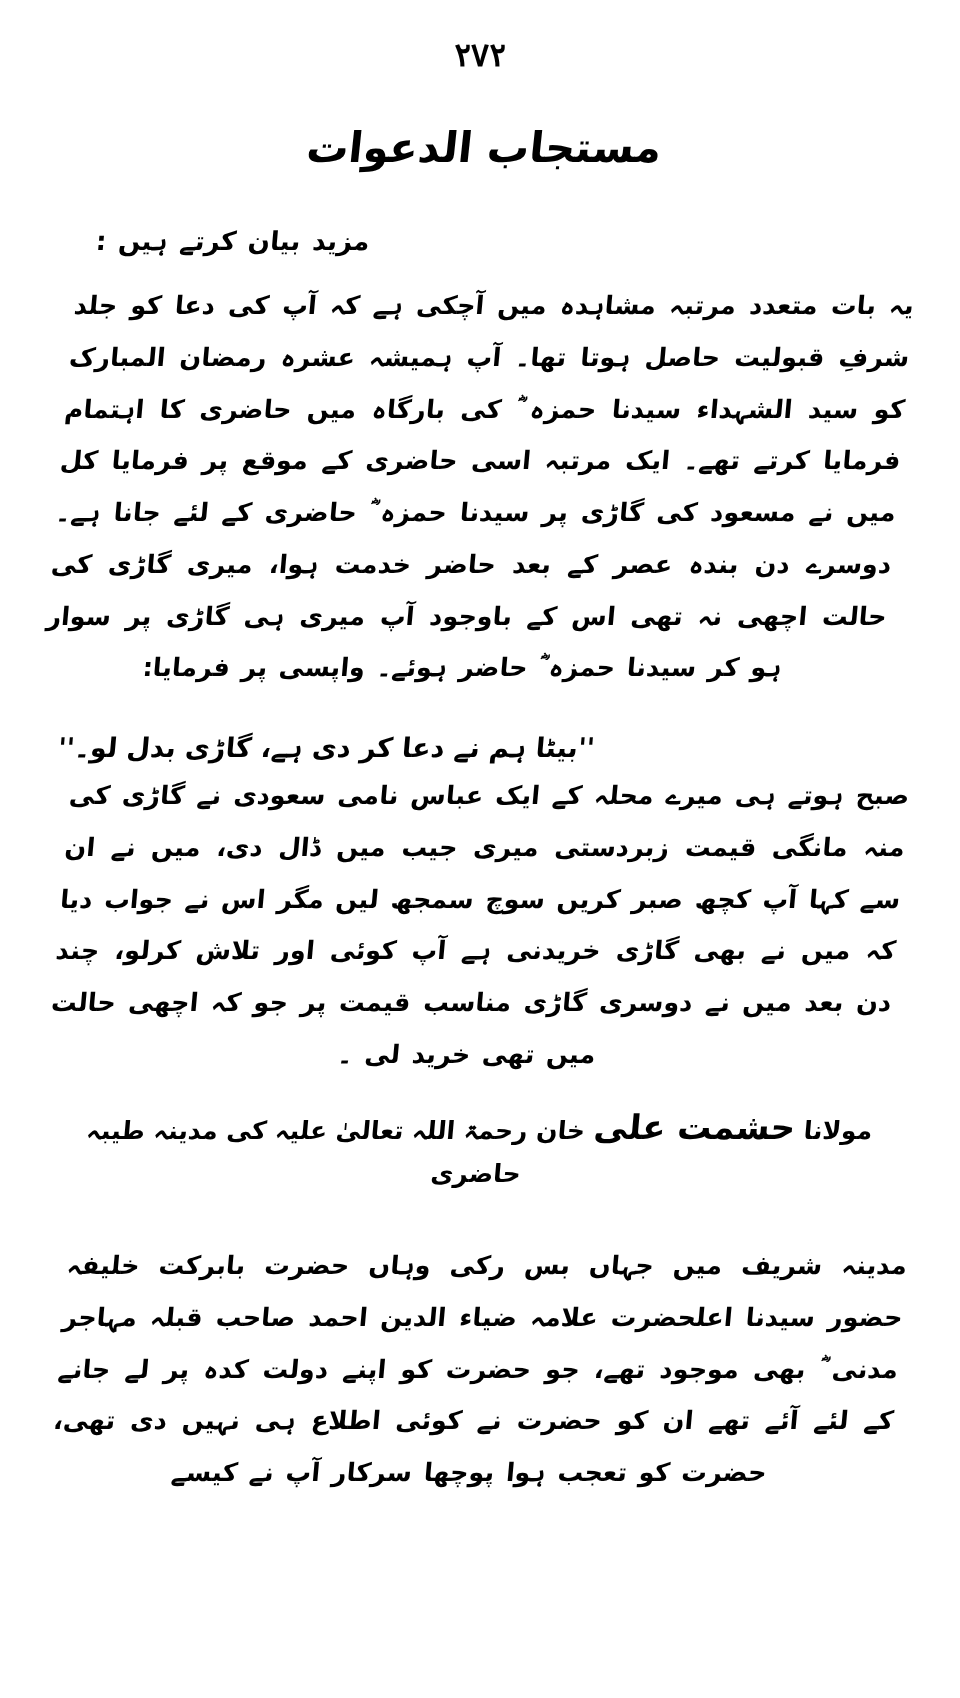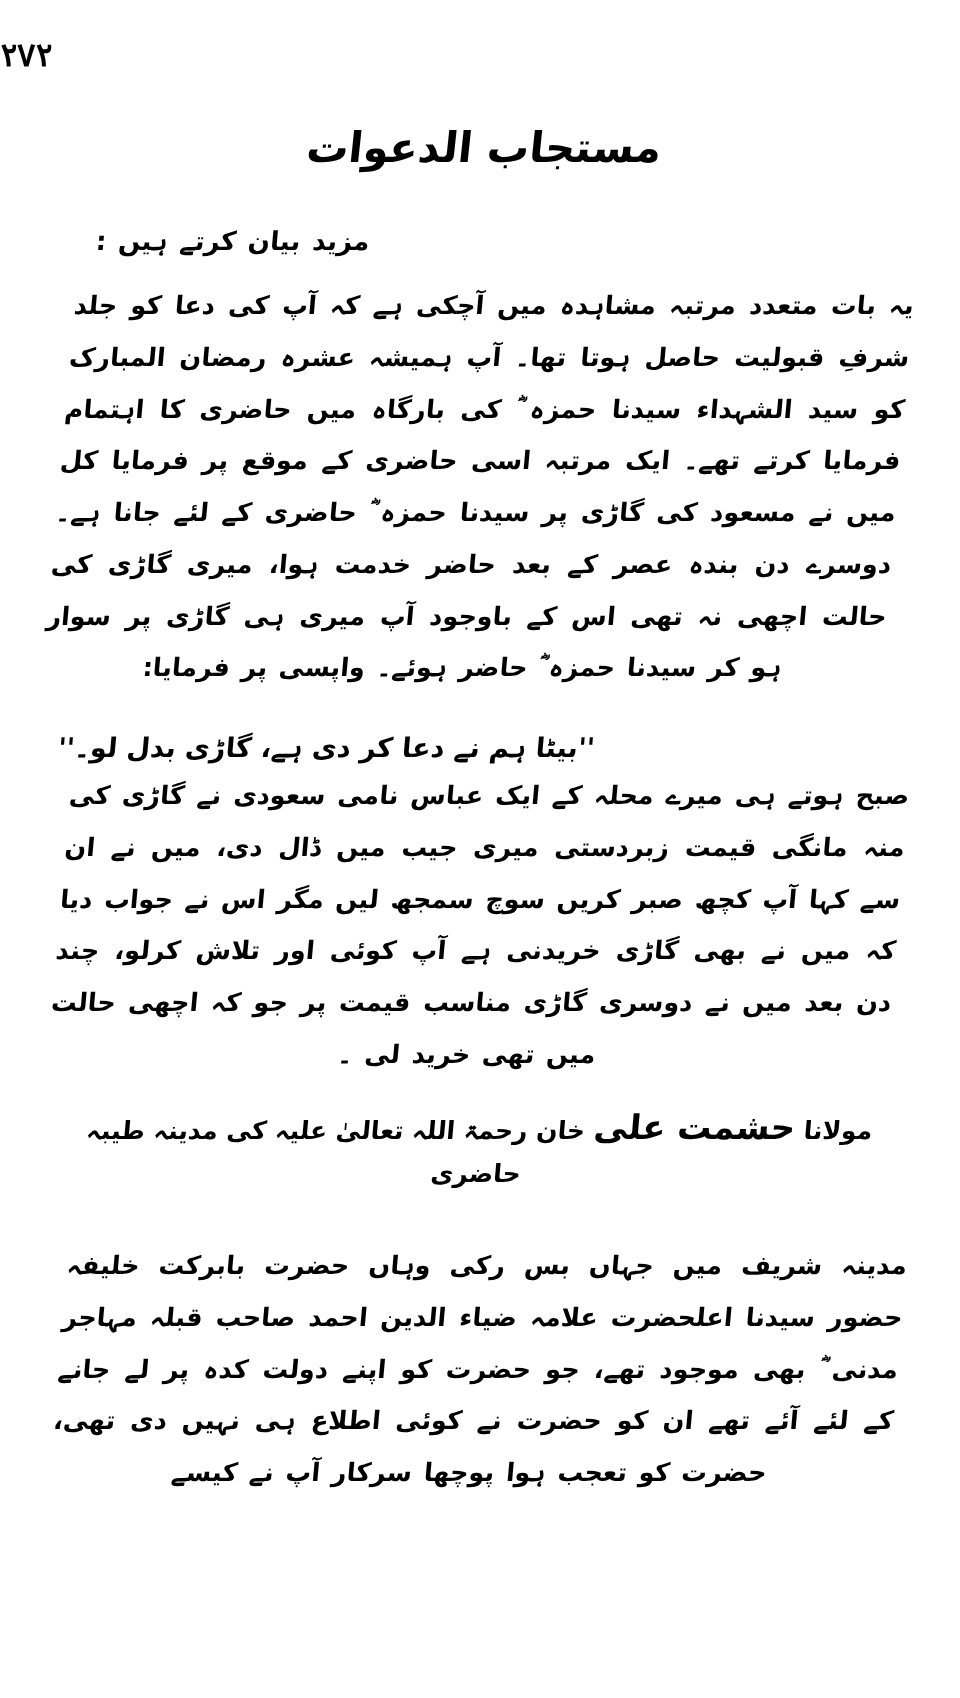--- a/index.html
+++ b/index.html
@@ -16,21 +16,21 @@
     font-family: "DejaVu Sans", sans-serif;
     color: #000000;
   }
 
   
   .folio {
     position: absolute;
     top: 38px;
     left: 0;
     width: 960px;
-    text-align: left;
+    text-align: center;
     font-family: "Liberation Serif", serif;
     font-size: 30px;
     font-weight: 700;
     letter-spacing: 1px;
     direction: ltr;
   }
 
   
   .book-title {
     position: absolute;

